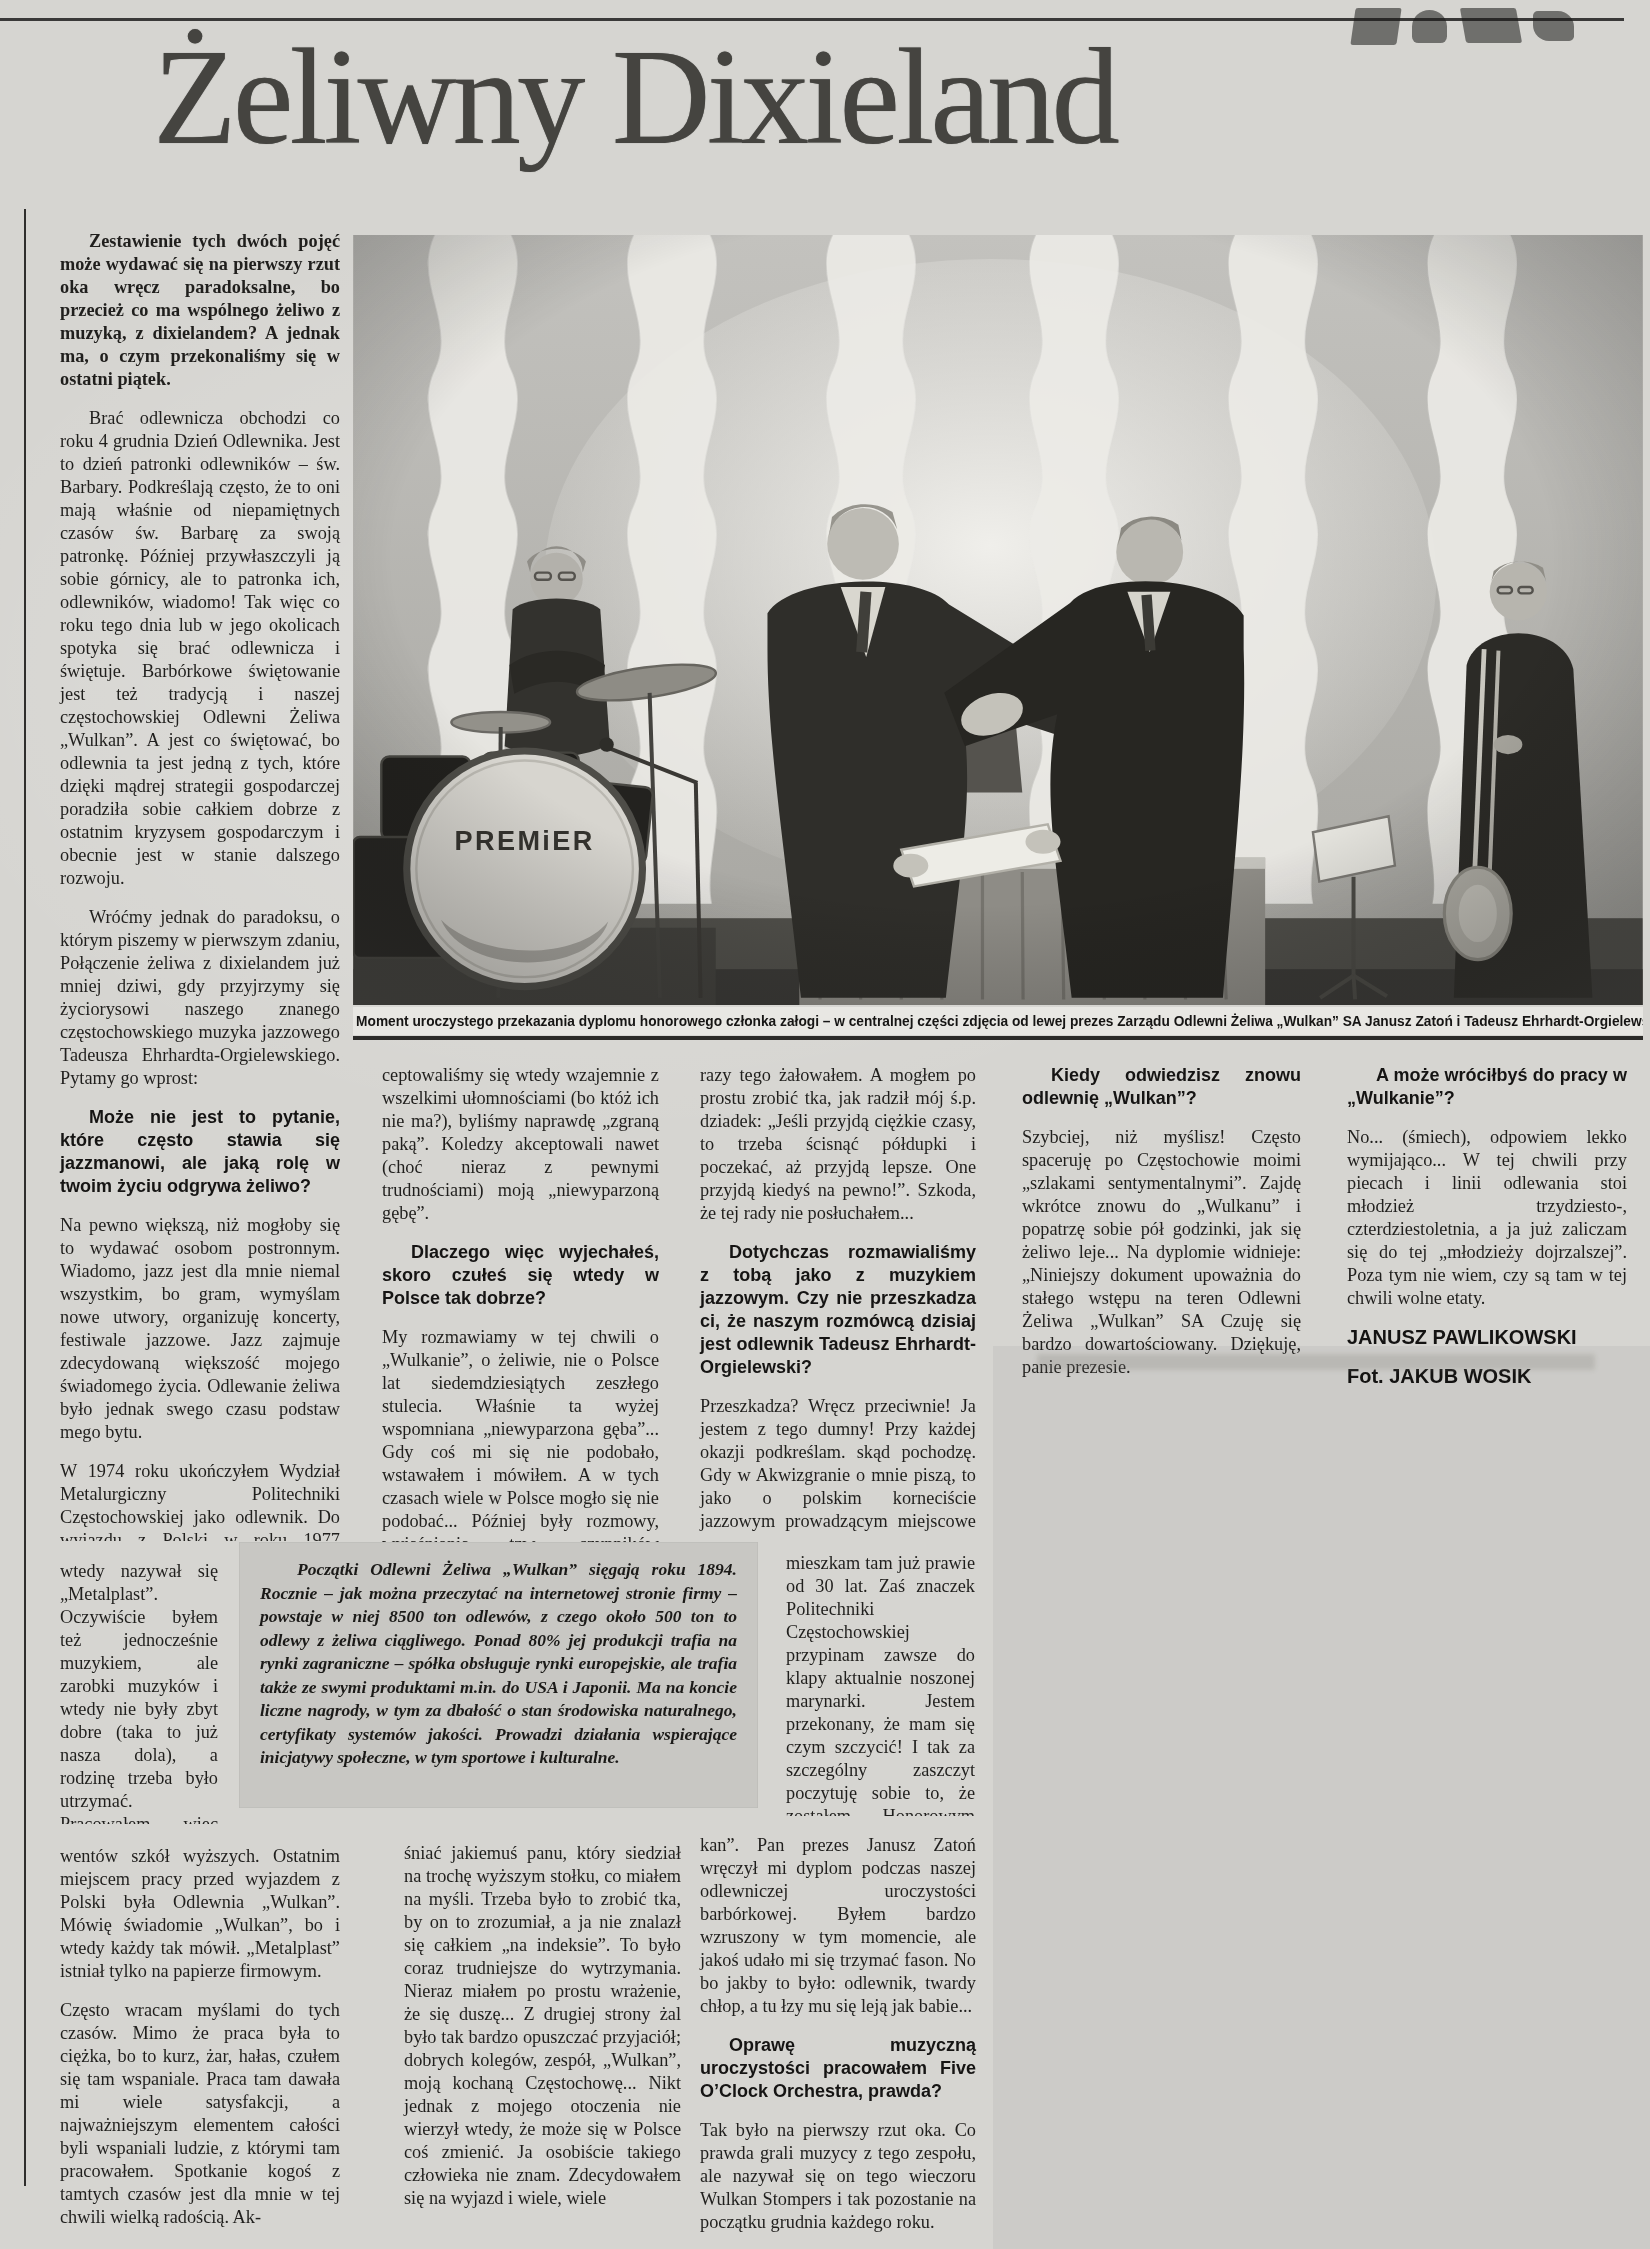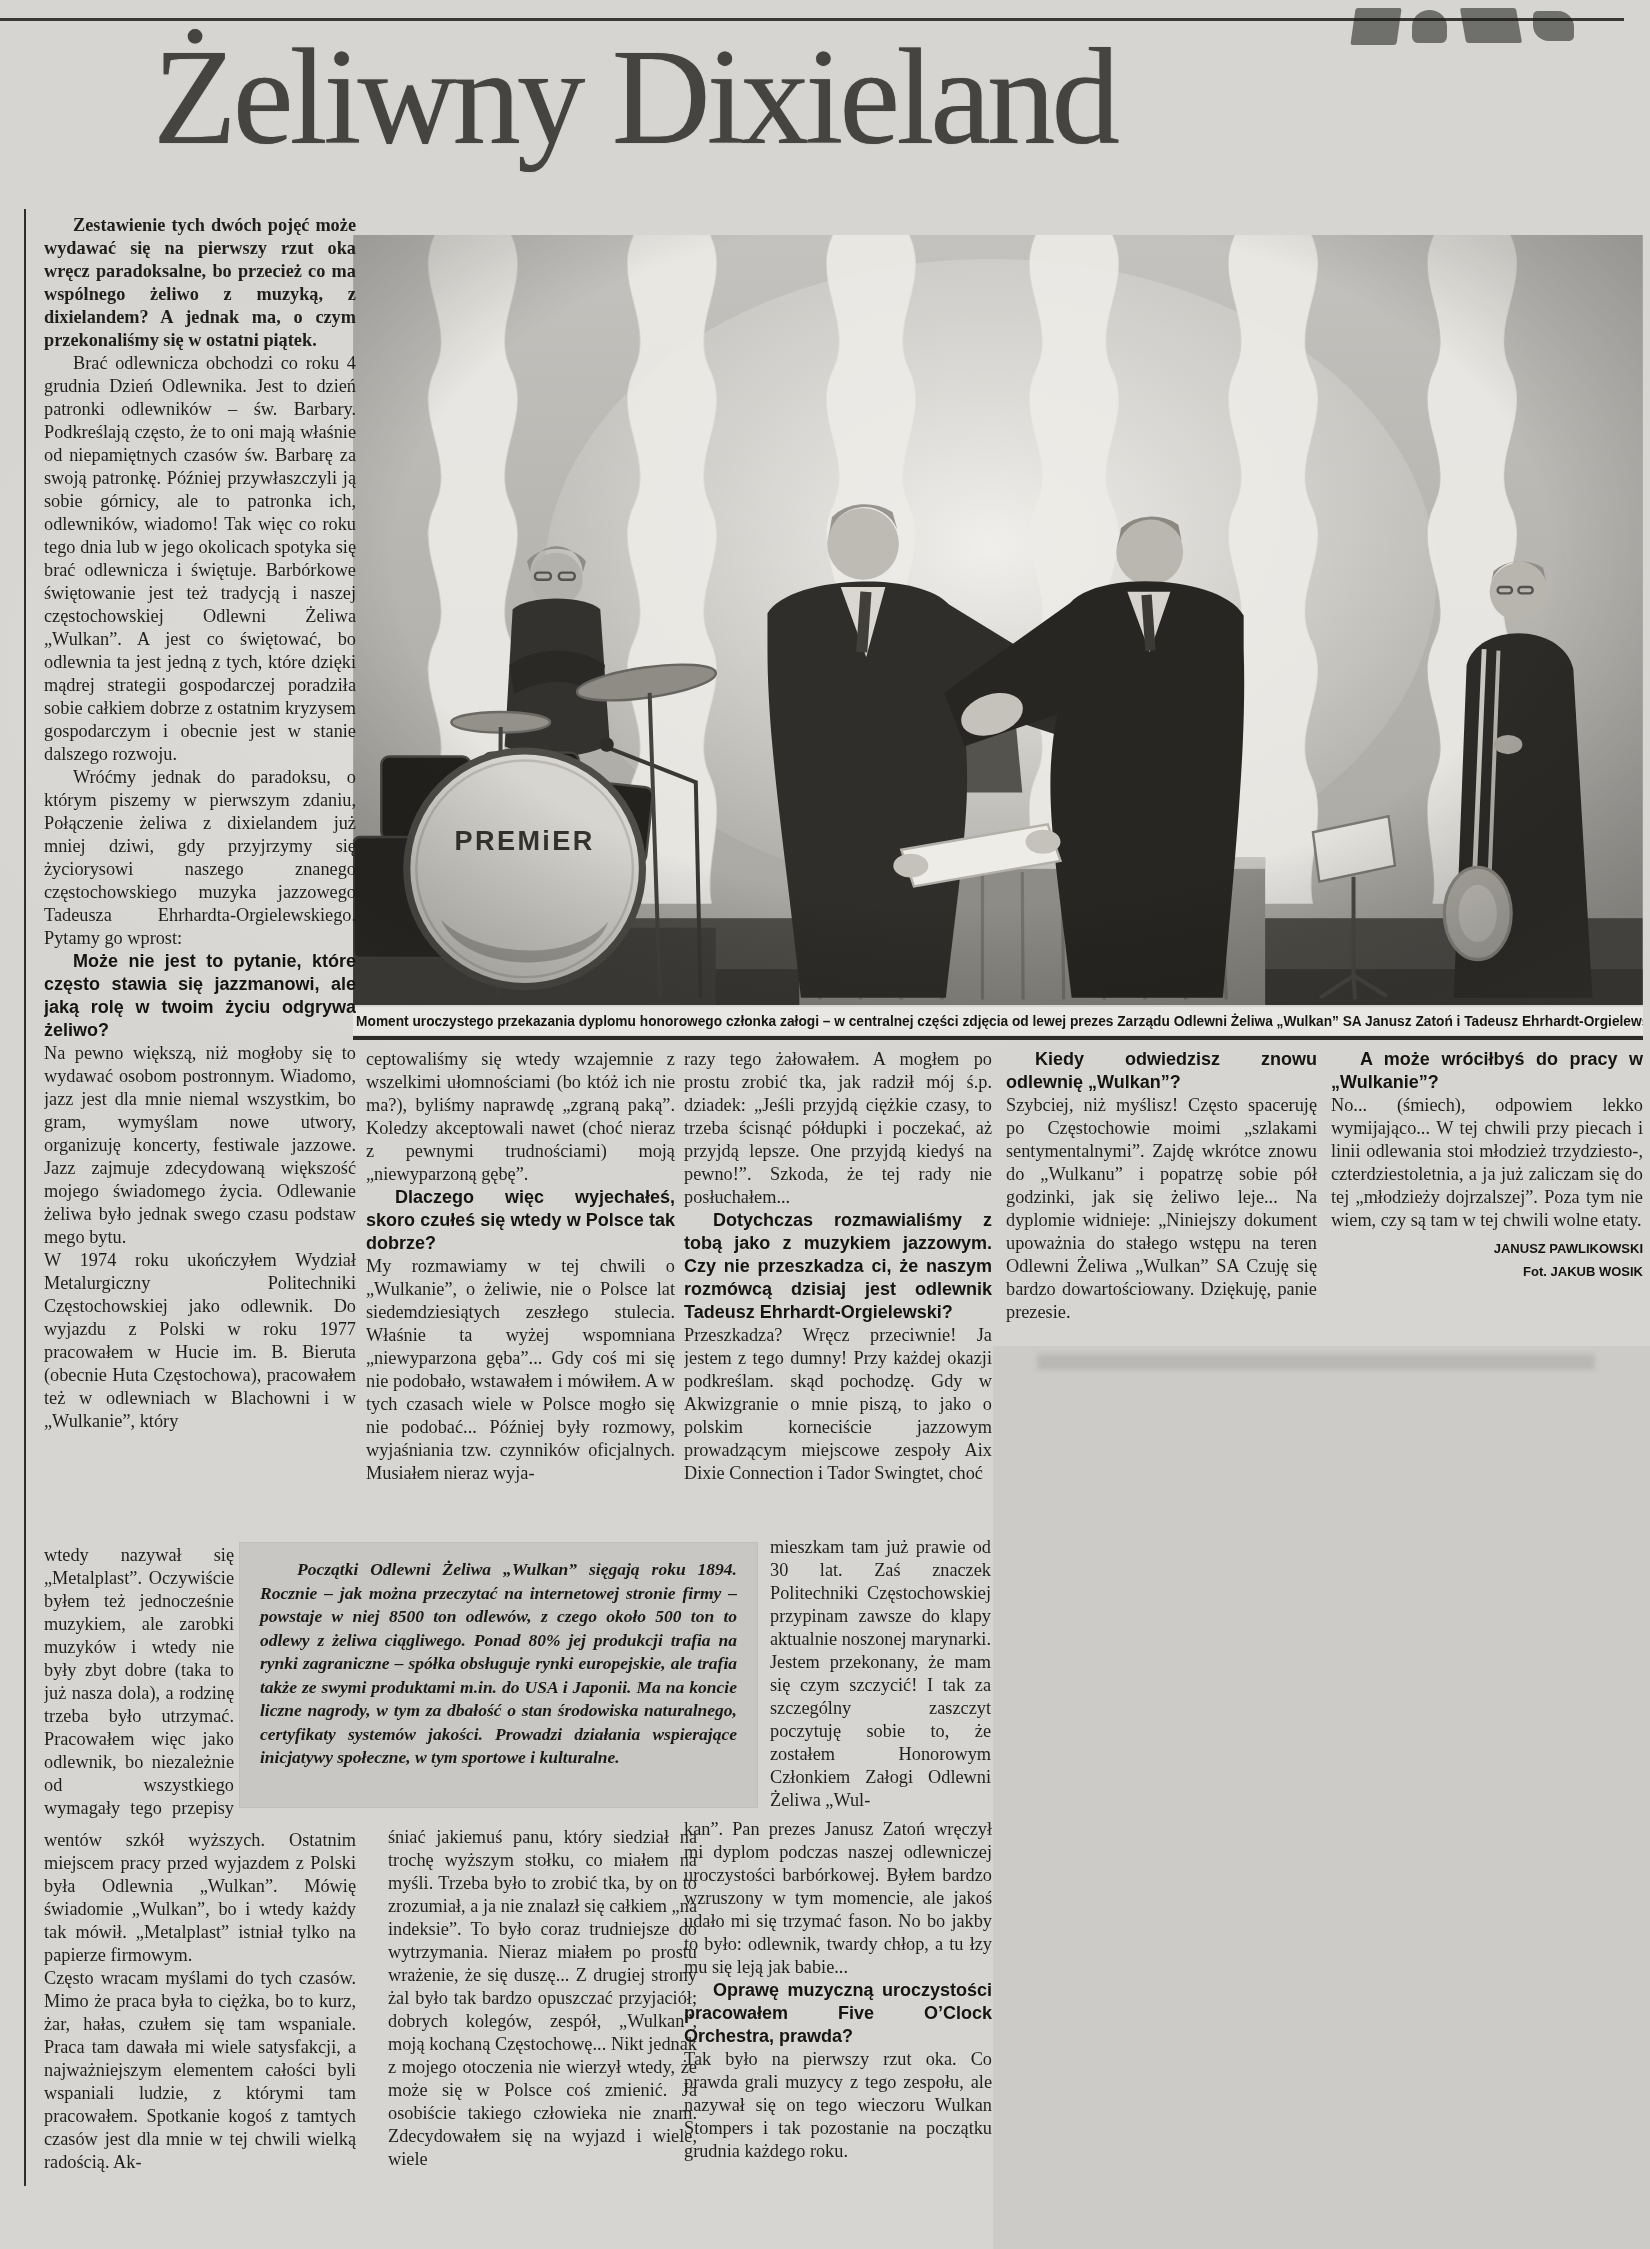--- a/index.html
+++ b/index.html
@@ -38,26 +38,26 @@
     color:#161514;padding-left:3.2px;}
   #caption-rule{left:353px;top:1036px;width:1290px;height:4px;background:#2c2b29;}
 
   
   #infobox{left:239px;top:1542px;width:519px;height:266px;background:#c8c7c3;box-sizing:border-box;
     padding:16px 21px 12.7px 21px;box-shadow:0 0 0 0.8px rgba(0,0,0,.05) inset;}
   #infobox p{margin:0;font-weight:bold;font-size:17.5px;line-height:23.5px;text-align:justify;text-indent:37px;color:#1b1a18;font-style:italic;}
 
   
   .bt{font-size:18.3px;line-height:23px;text-align:justify;overflow:hidden;}
-  .bt p{margin:0;}
+  .bt p{margin:16px;}
   .bt p.ind{text-indent:29px;}
   .bt p.q{font-family:"Liberation Sans",sans-serif;font-weight:bold;font-size:18px;line-height:23px;text-indent:29px;color:#151413;}
   .bt p.lede{font-weight:bold;}
-  .credit{font-family:"Liberation Sans",sans-serif;font-weight:bold;font-size:13px;line-height:23px;
-    text-align:right;margin-top:4.8px !important;color:#141312;}
+  .credit{font-family:"Liberation Sans",sans-serif;font-weight:bold;font-size:20px;line-height:23px;
+    text-align:left;margin-top:4.8px !important;color:#141312;}
 
   #c1a{left:44px;top:214px;width:312px;height:1327px;}
   #c1b{left:44px;top:1544px;width:190px;height:280px;}
   #c1c{left:44px;top:1829px;width:312px;height:408px;}
   #c2a{left:366px;top:1048px;width:309px;height:494px;}
   #c2b{left:388px;top:1826px;width:309px;height:417px;}
   #c3a{left:684px;top:1048px;width:308px;height:486px;}
   #c3b{left:770px;top:1536px;width:221px;height:280px;}
   #c3c{left:684px;top:1818px;width:308px;height:425px;}
   #c4 {left:1006px;top:1048px;width:311px;height:335px;}

